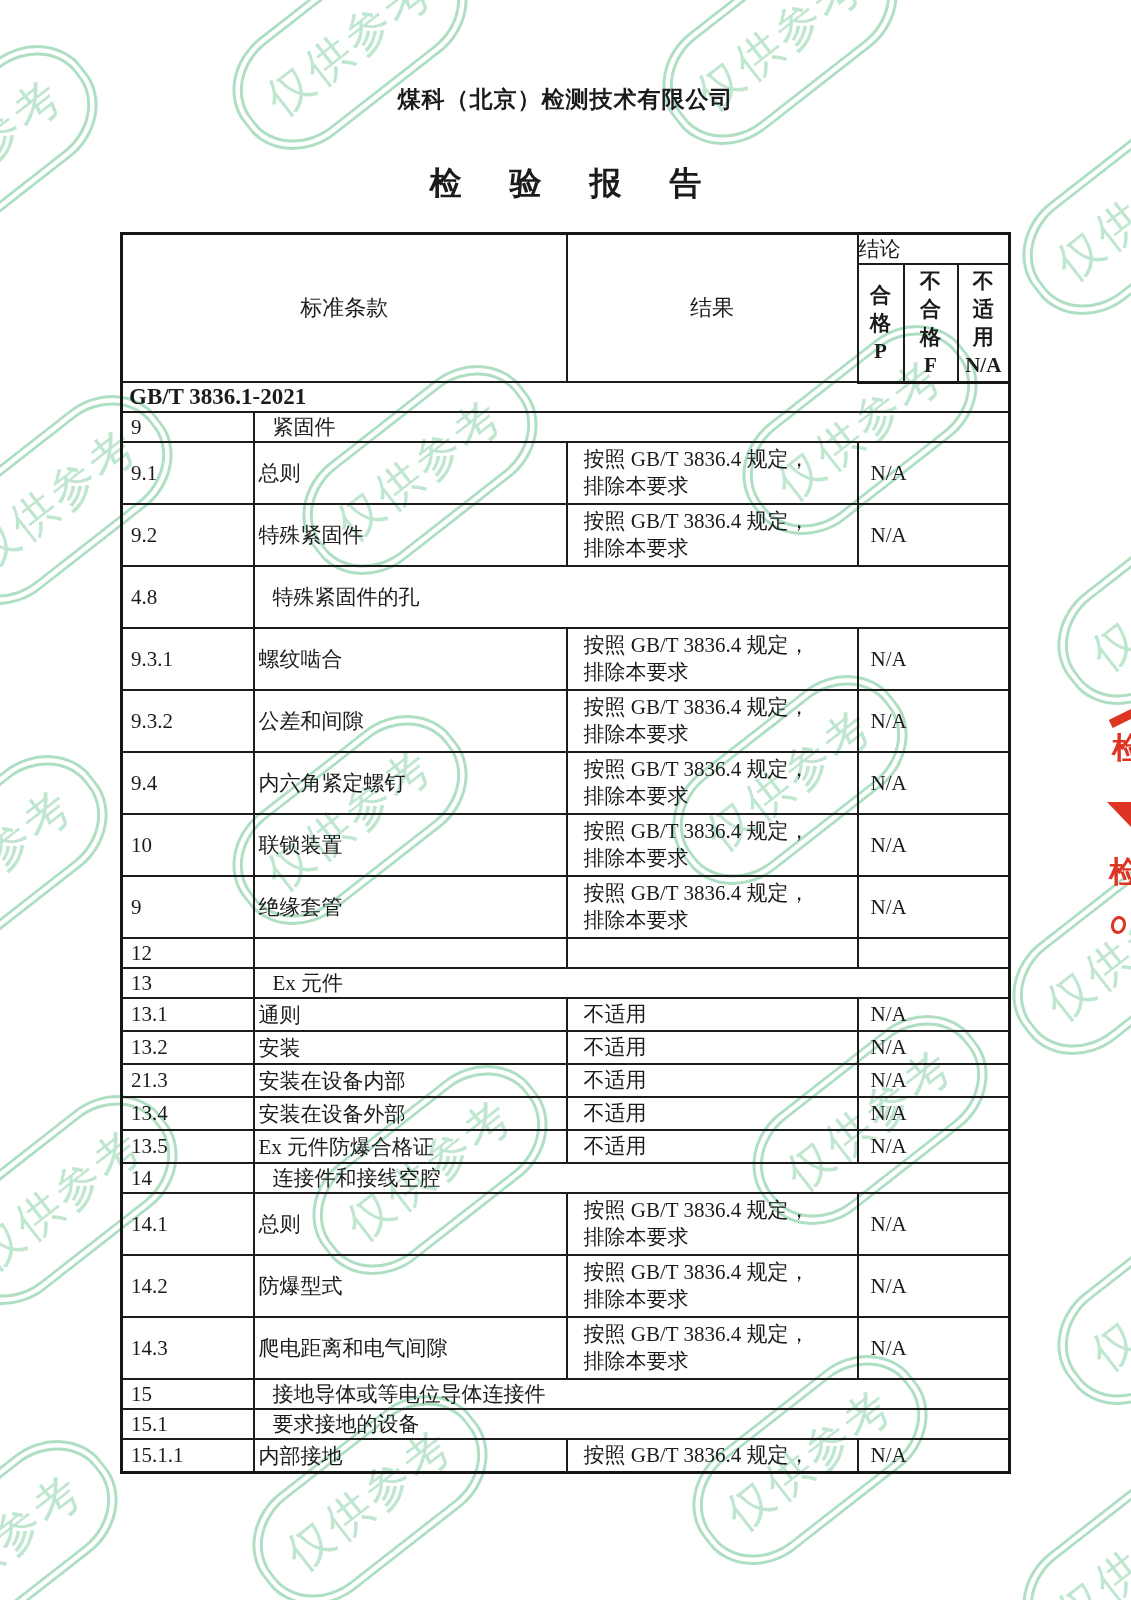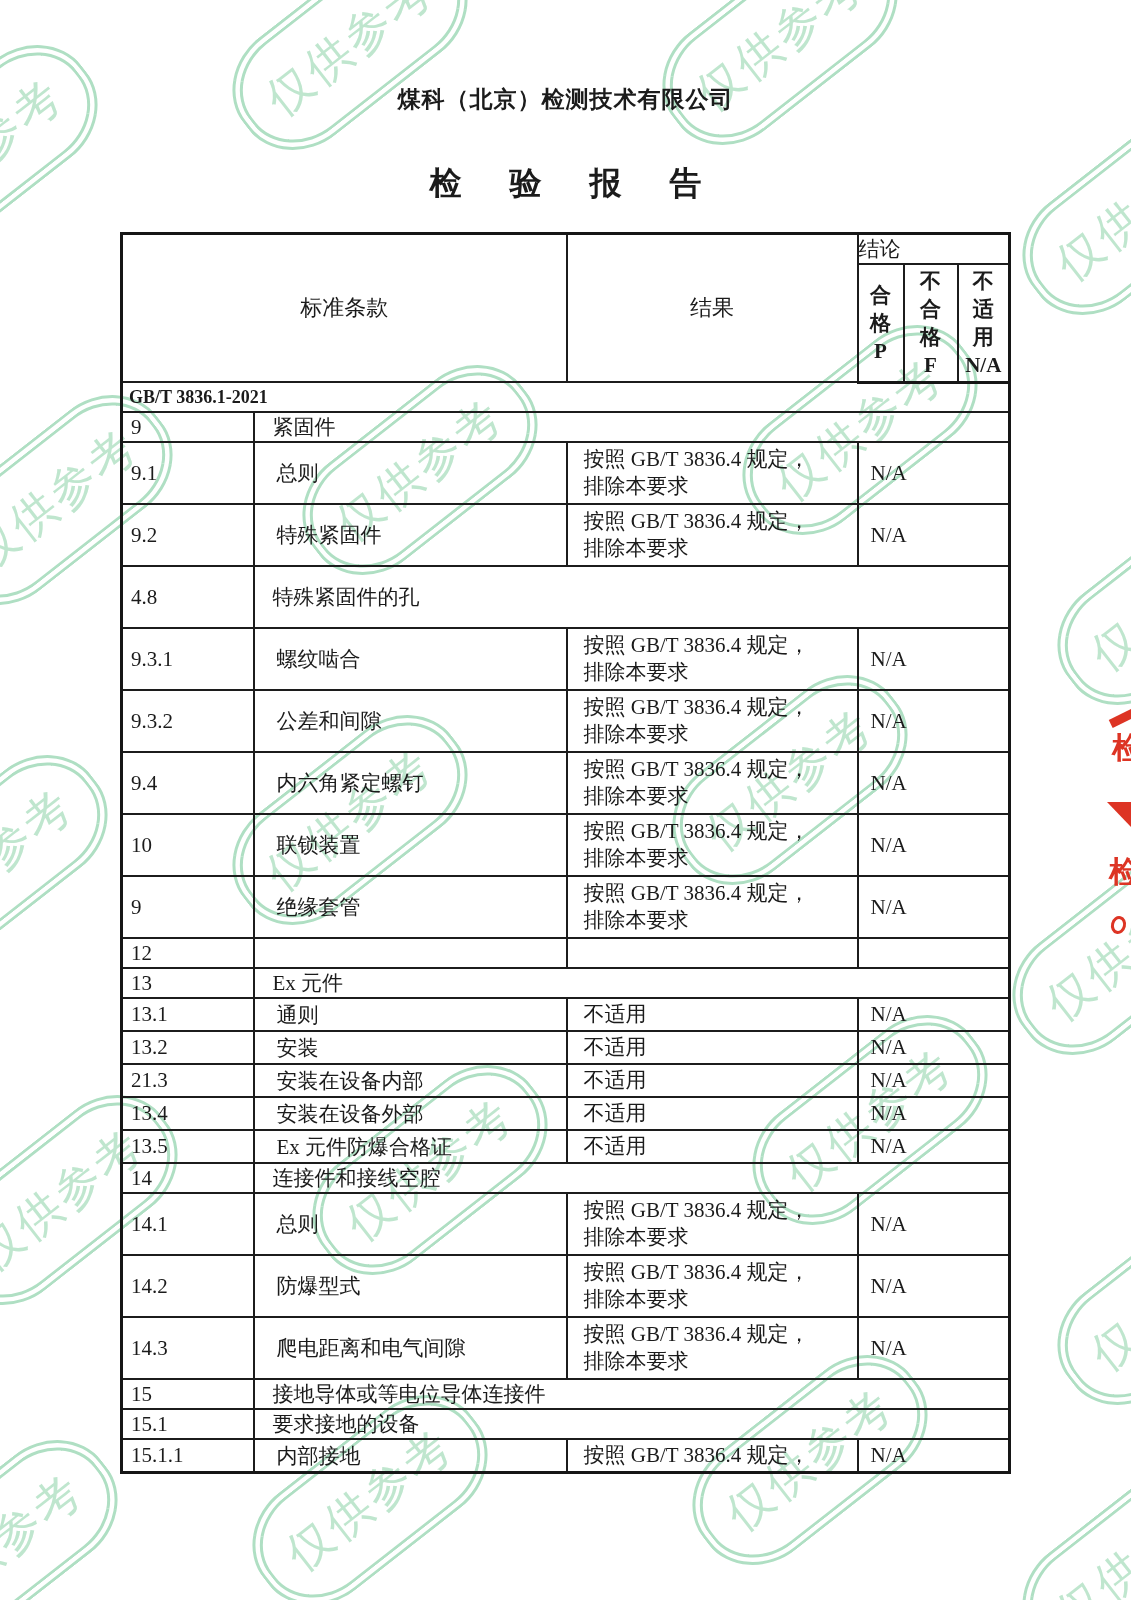--- a/index.html
+++ b/index.html
@@ -45,24 +45,24 @@
   .rpt tr.hdr1 td { height:30px; }
   .rpt tr.hdr2 td { height:118px; border-bottom:3px solid #161616; }
   .rpt td.h-clause, .rpt td.h-result { text-align:center; font-size:22px; }
   .rpt td.vtext {
     text-align:center; white-space:pre-line; line-height:28px;
     font-weight:bold; font-size:21px; padding:1px 0;
   }
   .rpt tr.short td { height:30px; }
   .rpt tr.tall  td { height:62px; }
   .rpt td.no   { padding-left:8px; }
-  .rpt td.name { padding-left:22px; }
+  .rpt td.name { padding-left:4px; }
   .rpt td.result { padding:2px 2px 2px 16px; line-height:27px; white-space:pre-line; }
   .rpt td.conc { padding-left:12px; }
-  .rpt td.std  { font-weight:bold; font-size:18px; padding-left:6px; }
+  .rpt td.std  { font-weight:bold; font-size:23px; padding-left:6px; }
   .rpt td.secname { padding-left:18px; }
 
   
   .stamp { position:absolute; left:1100px; top:700px; width:31px; height:245px; z-index:2;
            color:#dd3424; overflow:hidden; }
   .stamp .s-bar { position:absolute; left:9px; top:12px; width:34px; height:9px;
                   background:#dd3424; transform:rotate(-26deg); }
   .stamp .s-c1  { position:absolute; left:12px; top:28px;  font-size:30px; font-weight:bold; }
   .stamp .s-tri { position:absolute; left:7px;  top:102px; width:0; height:0;
                   border-top:26px solid #dd3424; border-left:25px solid transparent; }

